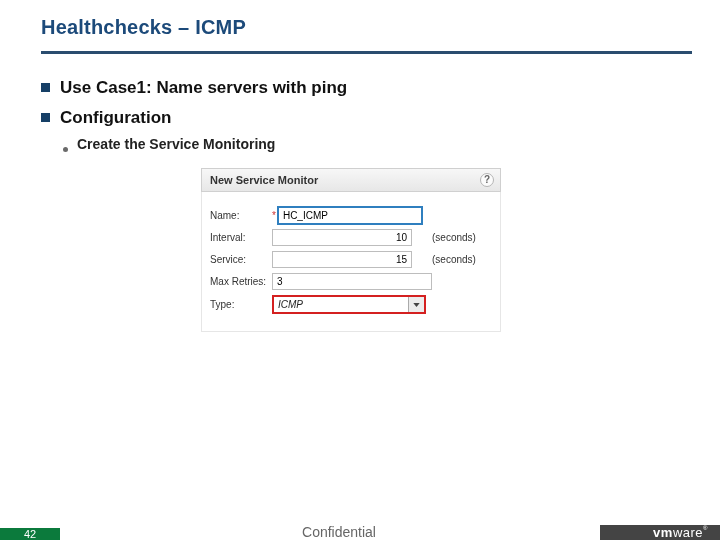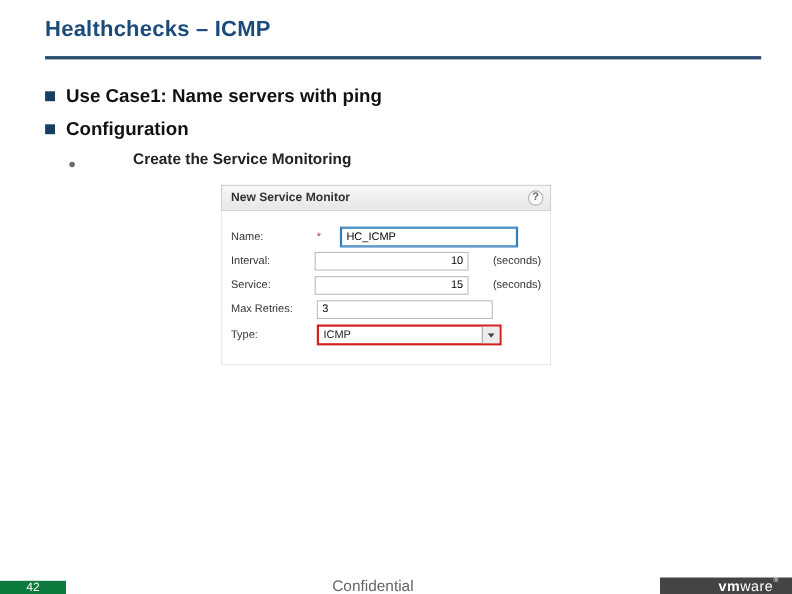--- a/index.html
+++ b/index.html
@@ -5,39 +5,39 @@
   * { box-sizing: border-box; margin: 0; padding: 0; }
   html, body { width: 720px; height: 540px; font-family: Arial, Helvetica, sans-serif; background: #fff; color: #222; }
   .slide { position: relative; width: 720px; height: 540px; padding-left: 13px; }
   .header { padding: 16px 28px 6px 28px; }
   .title { font-size: 20px; font-weight: bold; color: #1c4a7a; letter-spacing: .2px; }
   .hr { margin: 6px 28px 0 28px; height: 3px; background: #2a4d6f; }
   .content { padding: 14px 28px 0 28px; }
   .b1 { display: flex; align-items: flex-start; margin-top: 10px; }
   .sq { display: inline-block; width: 9px; height: 9px; background: #163f66; margin: 5px 10px 0 0; flex: 0 0 auto; }
   .b1-text { font-size: 17px; font-weight: bold; color: #111; }
-  .b2 { display: flex; align-items: flex-end; margin: 8px 0 0 22px; gap: 44px; }
+  .b2 { display: flex; align-items: flex-end; margin: 8px 0 0 22px; }
   .dot { width: 5px; height: 5px; border-radius: 50%; background: #6a6a6a; margin: 7px 9px 0 0; flex: 0 0 auto; }
   .b2-text { font-size: 14px; font-weight: bold; color: #222; }
 
   .dialog-wrap { margin: 16px 0 0 160px; width: 300px; }
   .dlg-titlebar { display: flex; align-items: center; justify-content: space-between; background: linear-gradient(#f7f7f7,#e7e7e7); border: 1px solid #cfcfcf; border-bottom: 1px solid #d0d0d0; padding: 4px 6px 4px 8px; font-size: 11px; font-weight: bold; color: #333; }
   .helpicon { width: 14px; height: 14px; border: 1px solid #b5b5b5; border-radius: 50%; font-size: 10px; line-height: 12px; text-align: center; color: #666; background: #fbfbfb; }
   .dlg-body { border: 1px solid #e6e6e6; border-top: none; padding: 10px 8px 12px 8px; background: #fff; }
-  .row { display: flex; align-items: center; margin: 5px 0; font-size: 10px; color: #333; gap: 16px; }
+  .row { display: flex; align-items: center; margin: 5px 0; font-size: 10px; color: #333; }
   .row .lbl { width: 62px; color: #333; white-space: nowrap; }
   .row input.txt { height: 17px; border: 1px solid #bdbdbd; font-size: 10px; padding: 0 4px; background: #fff; }
-  .row .unit { margin-left: 6px; font-size: 10px; color: #333; }
+  .row .unit { margin-left: 20px; font-size: 10px; color: #333; }
 
-  .name-input { width: 160px; border: 1px solid #2f7fbf !important; outline: 1px solid #2f7fbf; }
+  .name-input { width: 144px; border: 1px solid #2f7fbf !important; outline: 1px solid #2f7fbf; }
   .w140 { width: 140px; text-align: right; }
   .w160 { width: 160px; }
 
   .select-wrap { position: relative; display: flex; align-items: center; }
-  .select-box { display: flex; align-items: center; justify-content: space-between; width: 168px; height: 19px; border: 2px solid #d42020; background: #fff; }
+  .select-box { display: flex; align-items: center; justify-content: space-between; width: 154px; height: 19px; border: 2px solid #d42020; background: #fff; font-style: italic; }
   .select-box .seltext { padding: 0 4px; font-size: 10px; color: #222; }
   .caret { width: 16px; height: 100%; display: flex; align-items: center; justify-content: center; border-left: 1px solid #aaa; background: #ececec; }
   .caret svg { width: 7px; height: 4px; }
 
   .footer { position: absolute; left: 0; right: 0; bottom: 0; height: 24px; display: flex; align-items: flex-end; }
   .pgbox { width: 60px; background: #0b7a3c; color: #fff; display: flex; align-items: center; justify-content: center; font-size: 11px; }
   .accent { width: 12px; background: #8cbf47; }
   .stripe { width: 6px; background: #cfe3a6; }
   .spacer { flex: 1; background: #fff; display: flex; align-items: center; justify-content: center; }
   .conf { font-size: 14px; color: #666; }

